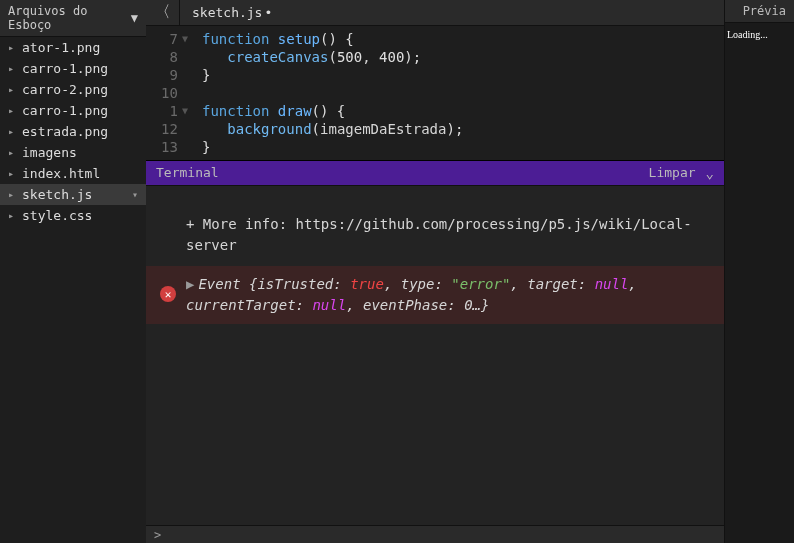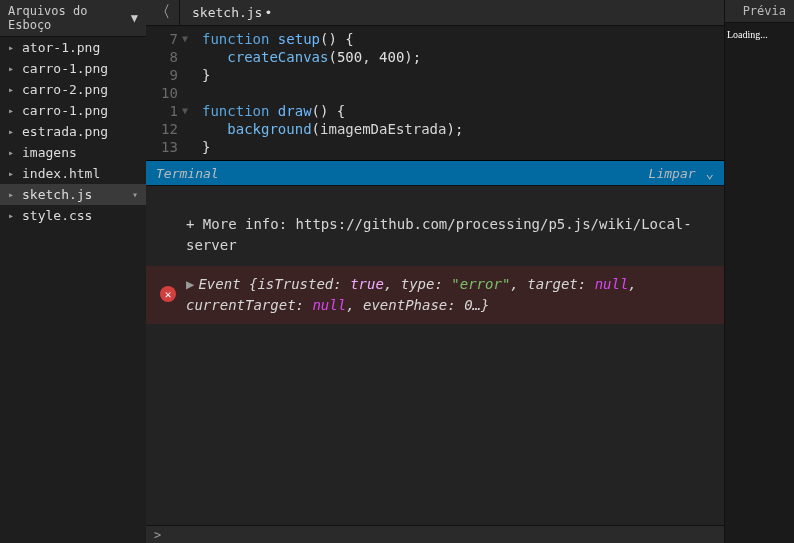--- a/index.html
+++ b/index.html
@@ -57,41 +57,41 @@
 .fname { color: #6bb8ff; }
 .num { color: #e0e0e0; }
 .paren { color: #ddd; }
 .ident { color: #d6d6d6; }
 .call { color: #70b9f2; }
 .txt { color: #d6d6d6; }
 
 
 .terminal-wrap { flex: 1; display: flex; flex-direction: column; border-top: 1px solid #000; background: #232323; }
 .terminal-head {
-  background: #0369a1; color: #bbb; display: flex; align-items: flex-end;
-  padding: 4px 10px; font-size: 13px; border-bottom: 1px solid #111; font-style: italic;
+  background: #4c1d95; color: #bbb; display: flex; align-items: flex-start;
+  padding: 4px 10px; font-size: 13px; border-bottom: 1px solid #111;
 }
 .terminal-head .spacer { flex: 1; }
 .terminal-head .clear-btn { color: #bbb; cursor: pointer; margin-right: 10px; }
 .terminal-head .chev { color: #bbb; cursor: pointer; font-size: 14px; }
 .terminal-body { flex: 1; overflow: auto; font-size: 14px; line-height: 21px; }
 .msg-block { padding: 10px 14px 10px 40px; color: #d6d6d6; font-family: Consolas, Monaco, monospace; }
 .msg-block .l { white-space: pre-wrap; word-break: break-word; }
 .err-block {
   background: #3b2323; padding: 8px 14px 8px 14px; display: flex; gap: 10px;
   color: #d6d6d6; font-style: italic;
 }
 .err-icon {
   width: 16px; height: 16px; border-radius: 50%; background: #d23f3f;
   display: flex; align-items: center; justify-content: center; color: #fff;
   font-size: 11px; flex-shrink: 0; margin-top: 12px; font-style: normal;
 }
 .tri { color: #9a9a9a; font-style: normal; margin-right: 4px; }
 .kv-key { color: #d6d6d6; }
-.kv-true { color: #f0abfc; }
+.kv-true { color: #ef4444; }
 .kv-str { color: #7bbf6a; }
 .kv-null { color: #d946ef; }
 .bottom-bar { height: 18px; background: #2a2a2a; border-top: 1px solid #111; color: #999; font-size: 12px; padding: 0 8px; display:flex; align-items:center;}
 
 
 .preview { width: 70px; background: #1a1a1a; border-left: 1px solid #111; display: flex; flex-direction: column; }
 .preview-head { background: #2a2a2a; color: #bbb; font-size: 12px; text-align: right; padding: 4px 8px; border-bottom: 1px solid #111; }
 .preview-body { color: #fff; font-size: 10px; padding: 6px 2px; font-family: serif; }
 </style>
 </head>

